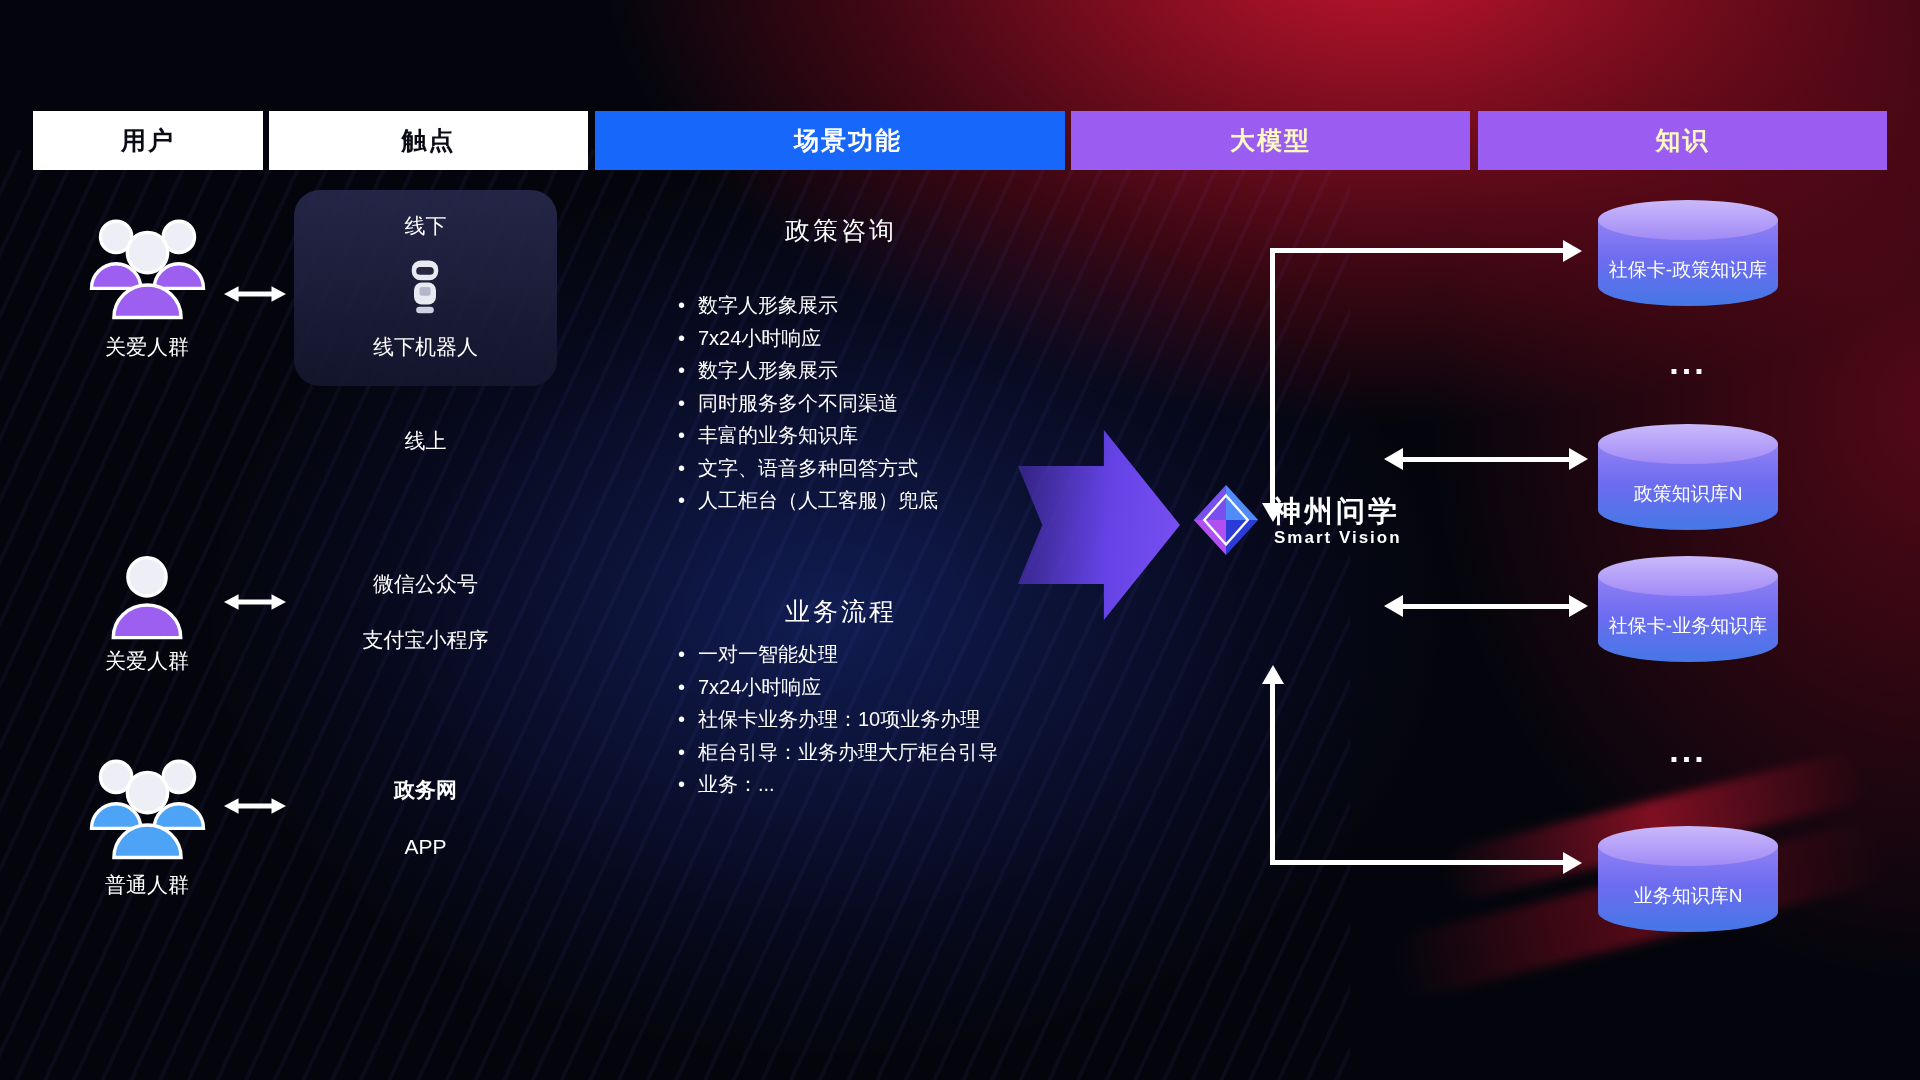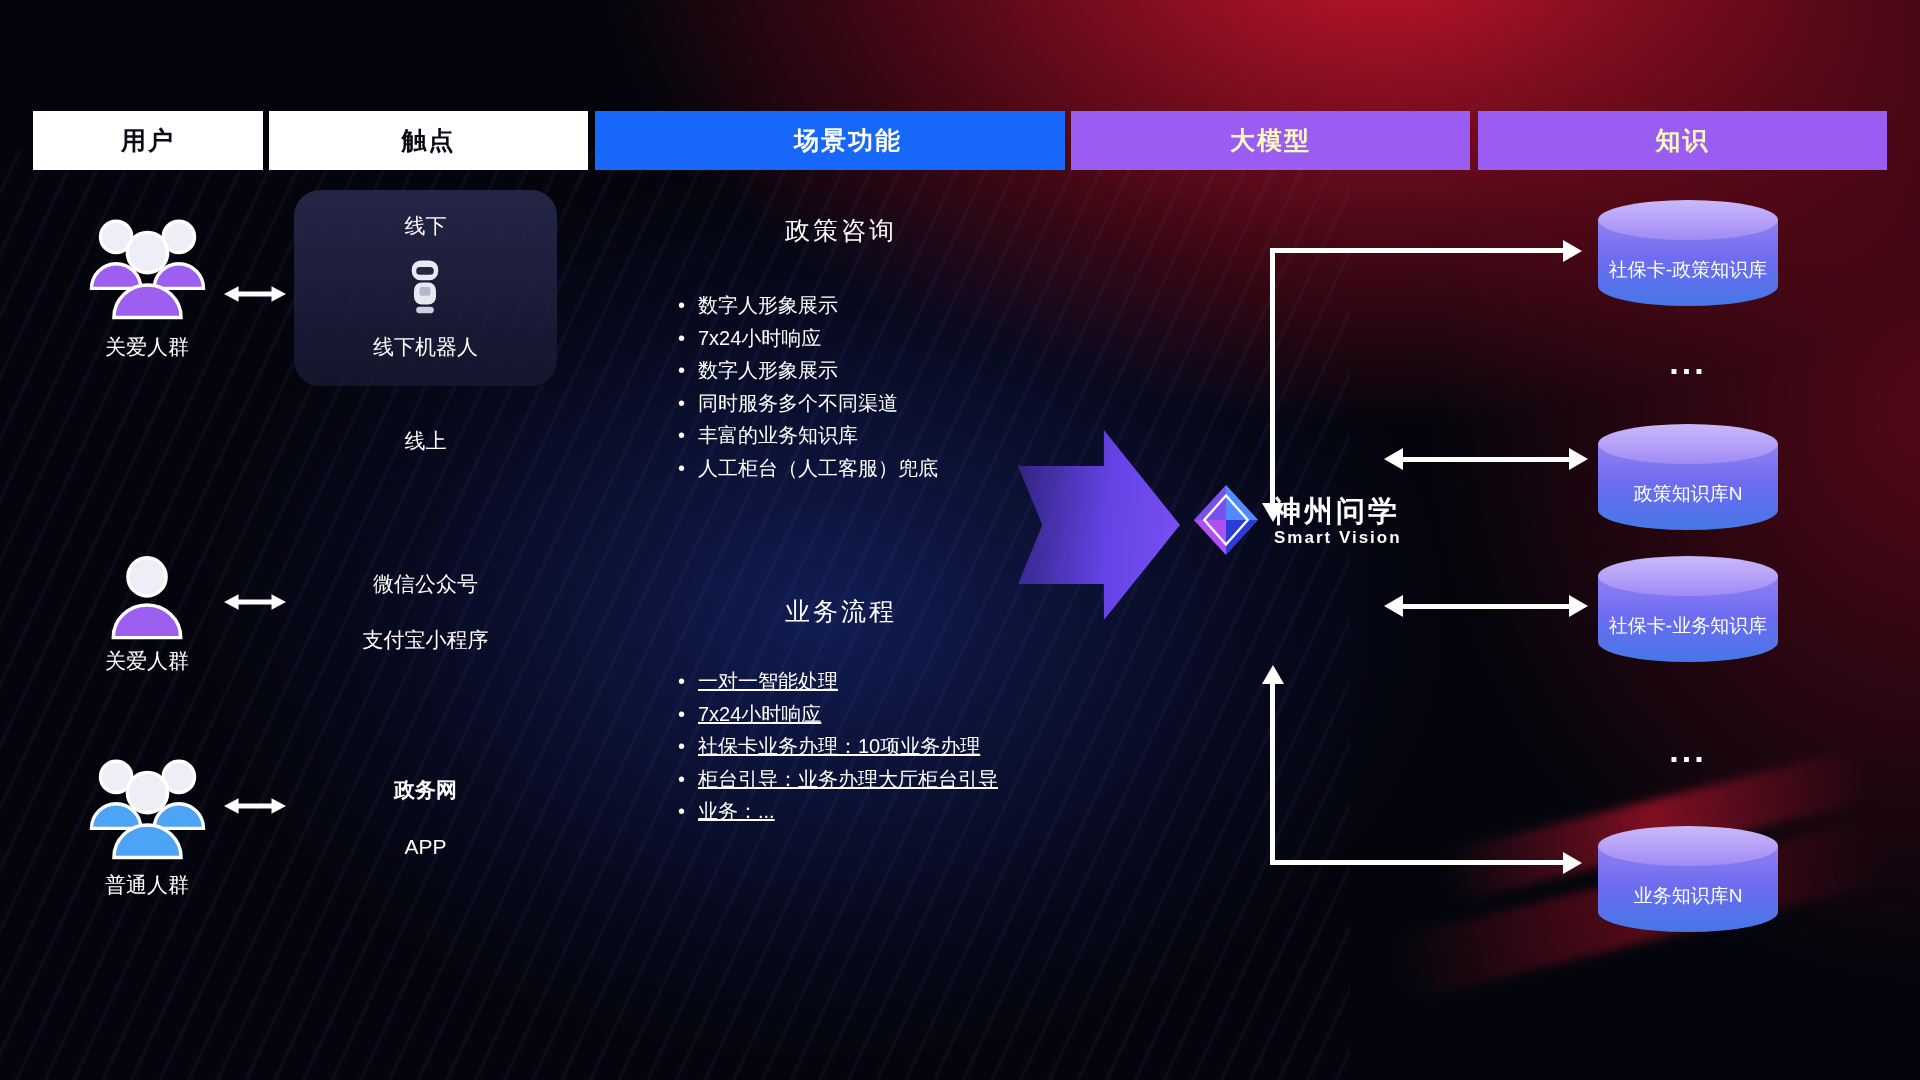--- a/index.html
+++ b/index.html
@@ -184,25 +184,26 @@
   <div class="tp-text" style="top:776px;font-weight:bold;">政务网</div>
   <div class="tp-text" style="top:835px;">APP</div>
 
   <div class="scn-title" style="top:214px;">政策咨询</div>
   <ul class="bullets" style="top:289px;">
     <li>数字人形象展示</li>
     <li>7x24小时响应</li>
     <li>数字人形象展示</li>
     <li>同时服务多个不同渠道</li>
     <li>丰富的业务知识库</li>
+    <li>文字、语音多种回答方式</li>
     <li>人工柜台（人工客服）兜底</li>
   </ul>
 
   <div class="scn-title" style="top:595px;">业务流程</div>
-  <ul class="bullets" style="top:665px;text-decoration:underline;">
+  <ul class="bullets" style="top:638px;">
     <li>一对一智能处理</li>
     <li>7x24小时响应</li>
     <li>社保卡业务办理：10项业务办理</li>
     <li>柜台引导：业务办理大厅柜台引导</li>
     <li>业务：...</li>
   </ul>
 
   <div class="flow-arrow"></div>
 
   <div class="logo-mark">

